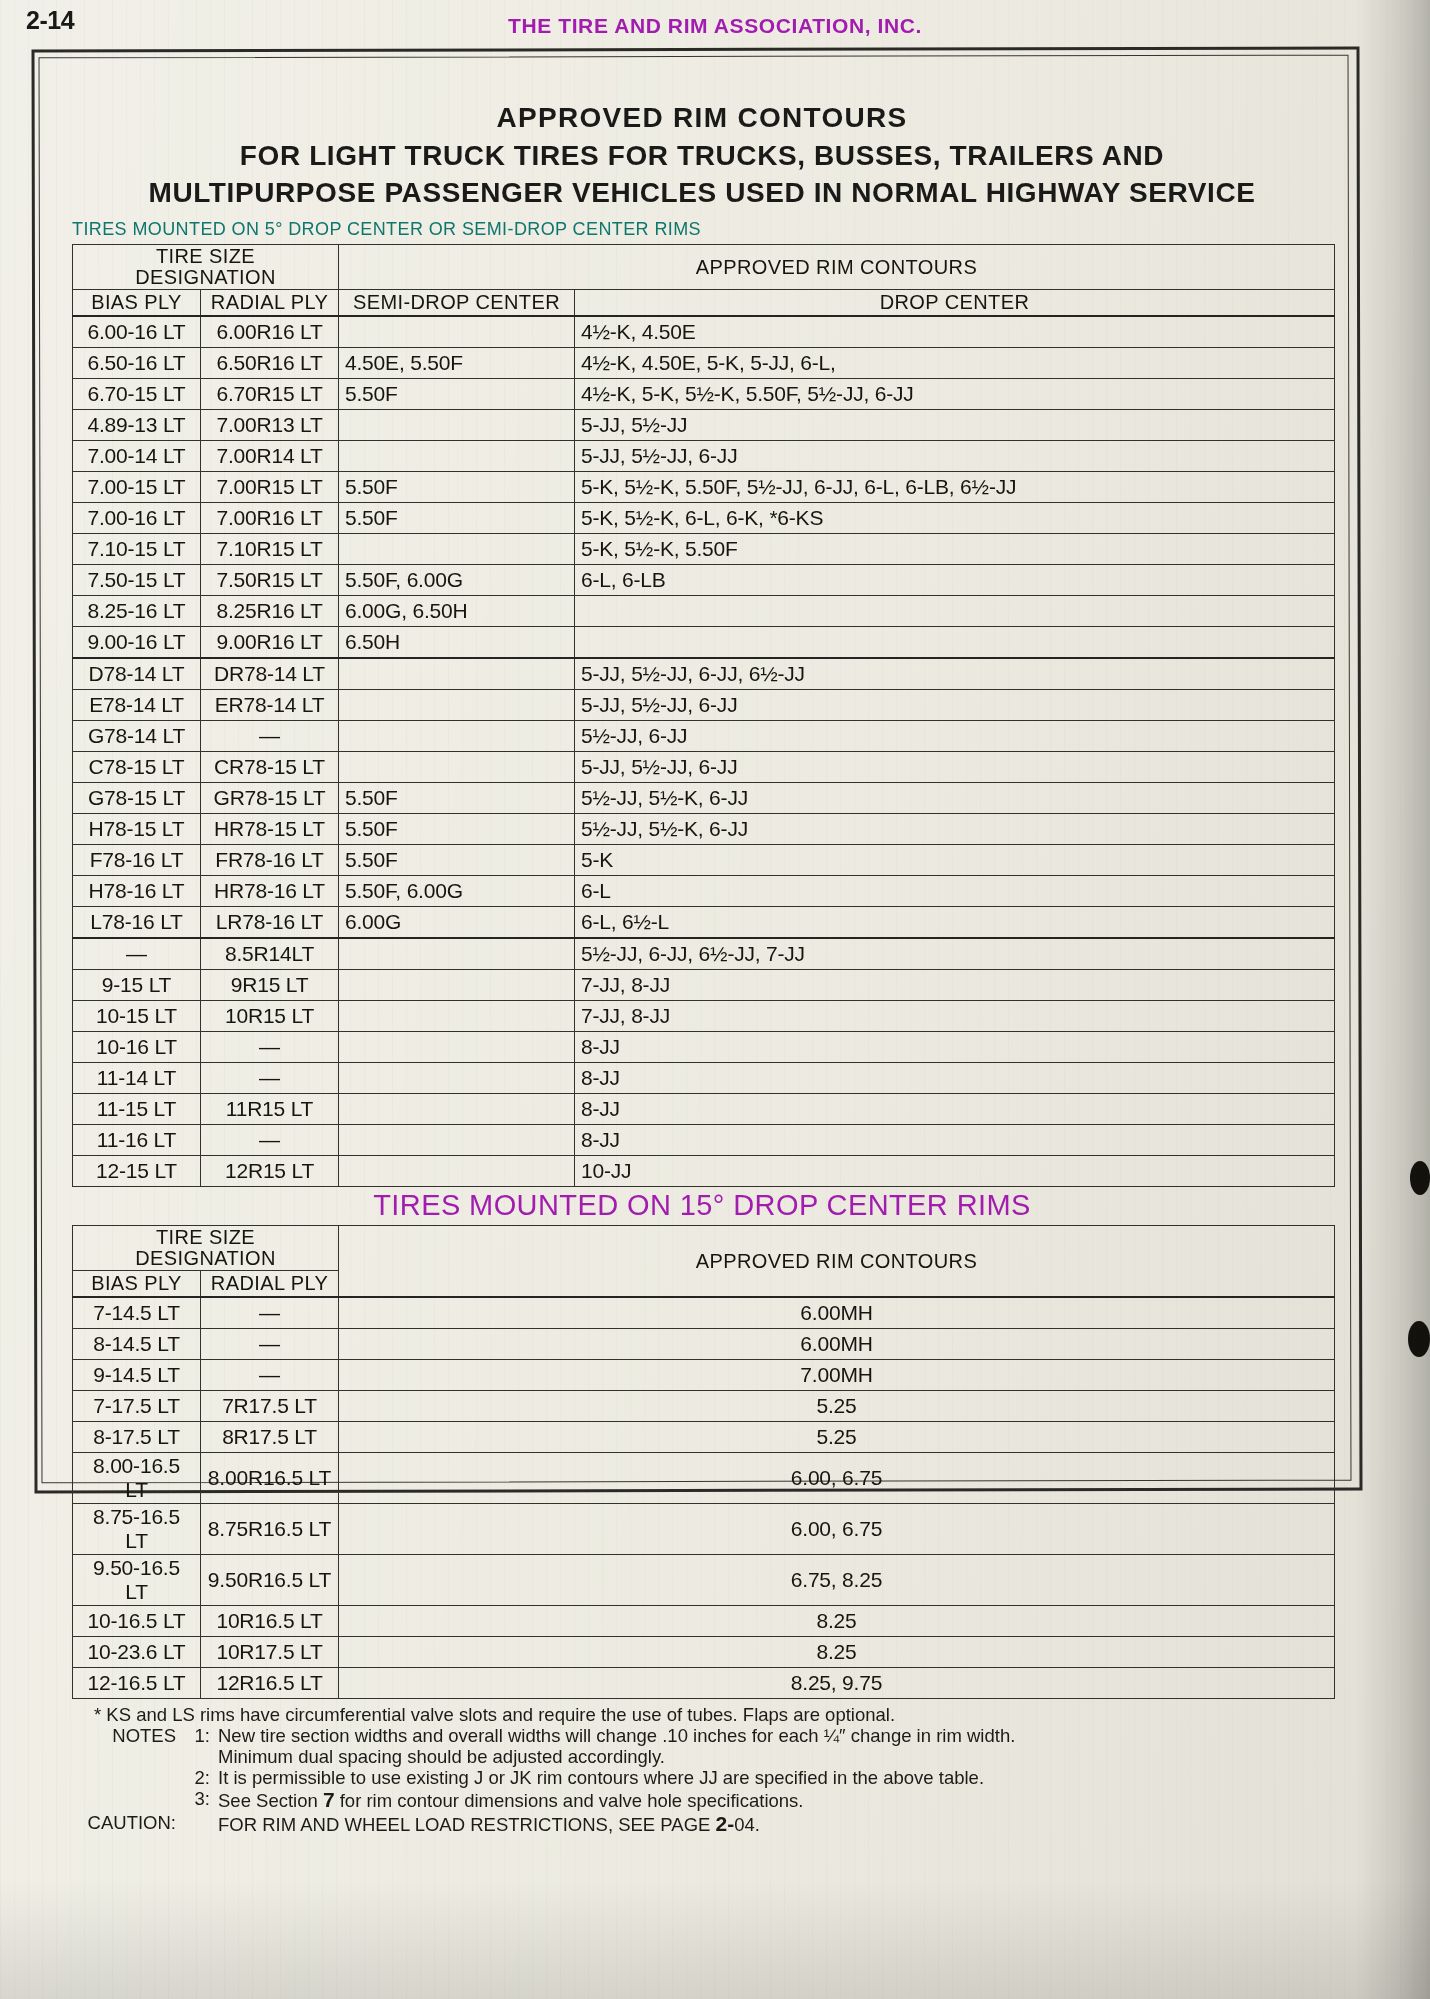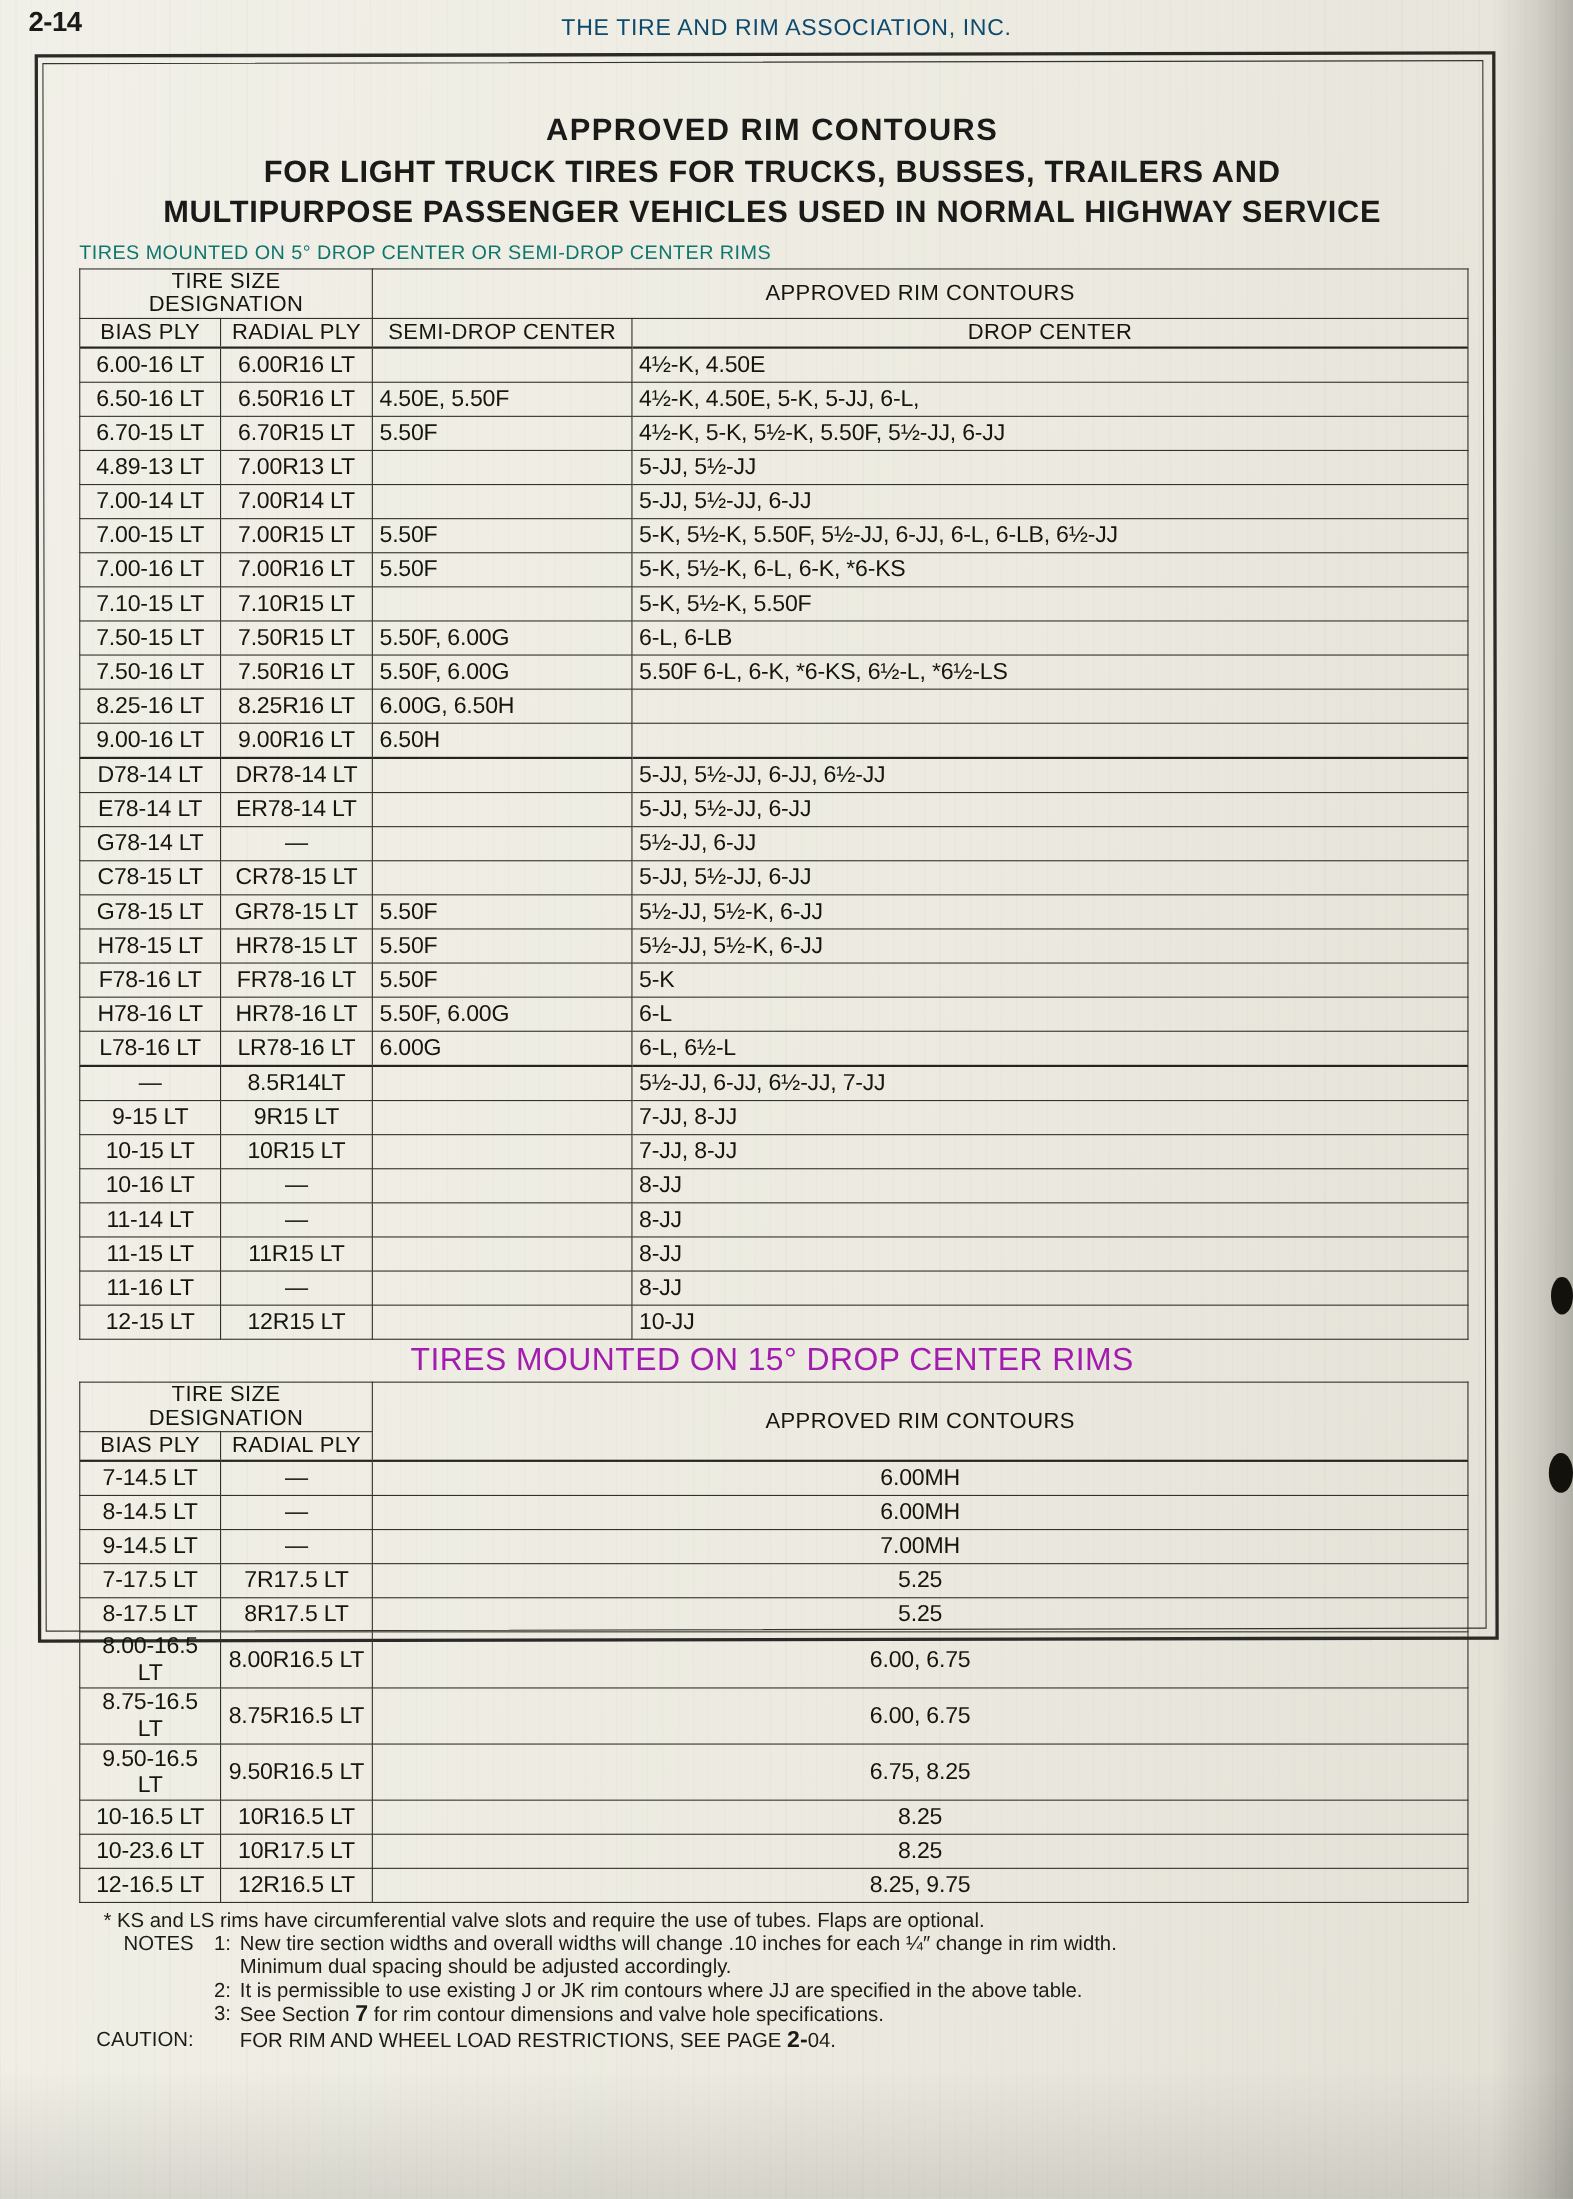--- a/index.html
+++ b/index.html
@@ -29,21 +29,22 @@
   
   .folio{
     position:absolute; left:26px; top:6px;
     font-weight:bold; font-size:25px; letter-spacing:-0.5px;
   }
   .running-head{
     position:absolute; left:0; right:0; top:14px;
     text-align:center;
     font-size:21px; letter-spacing:0.6px;
     font-variant:small-caps;
-    color:#0c4a6e;
+    color:#a21caf;
+    font-weight:bold;
   }
 
   
   .outerbox{
     position:absolute;
     left:33px; top:48px;
     width:1322px; height:1438px;
     border:3px solid #2a2a26;
     transform:rotate(-0.12deg);
   }
@@ -219,26 +220,20 @@
           <td class="sdc"></td>
           <td class="dc">5-K, 5½-K, 5.50F</td>
         </tr>
         <tr>
           <td class="bias">7.50-15 LT</td>
           <td class="radial">7.50R15 LT</td>
           <td class="sdc">5.50F, 6.00G</td>
           <td class="dc">6-L, 6-LB</td>
         </tr>
         <tr>
-          <td class="bias">7.50-16 LT</td>
-          <td class="radial">7.50R16 LT</td>
-          <td class="sdc">5.50F, 6.00G</td>
-          <td class="dc">5.50F 6-L, 6-K, *6-KS, 6½-L, *6½-LS</td>
-        </tr>
-        <tr>
           <td class="bias">8.25-16 LT</td>
           <td class="radial">8.25R16 LT</td>
           <td class="sdc">6.00G, 6.50H</td>
           <td class="dc"></td>
         </tr>
         <tr class="grp-end">
           <td class="bias">9.00-16 LT</td>
           <td class="radial">9.00R16 LT</td>
           <td class="sdc">6.50H</td>
           <td class="dc"></td>

